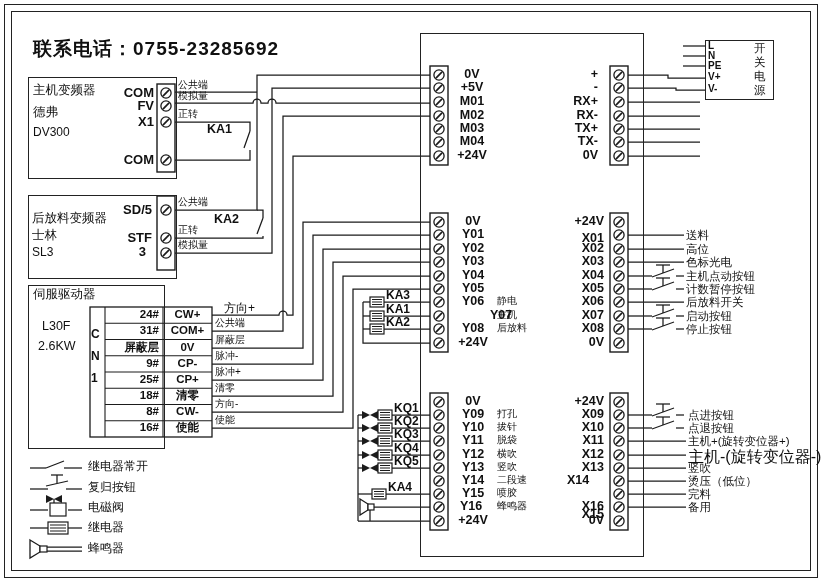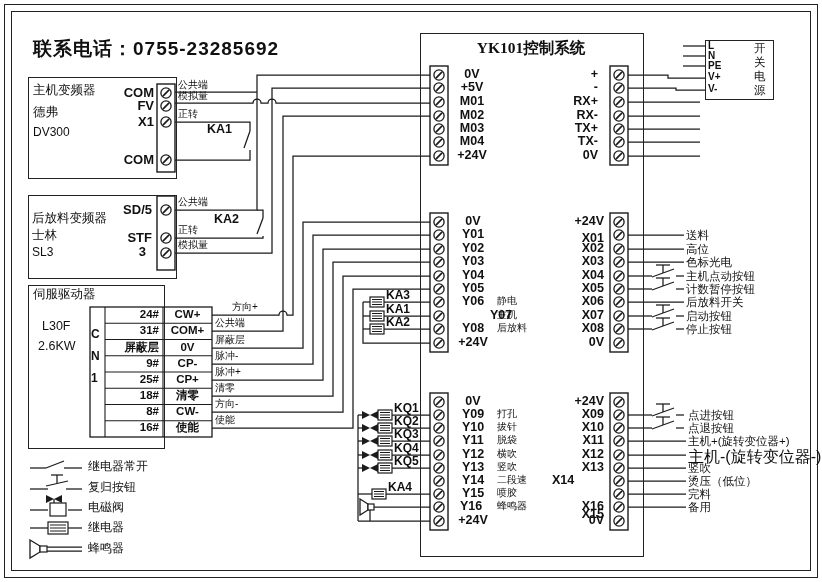--- a/index.html
+++ b/index.html
@@ -367,29 +367,28 @@
     <div class="t" style="left: 104px; top: 405px; font-size: 11.5px; font-weight: bold; width: 55px; text-align: right;">8#</div>
     <div class="t" style="left: 104px; top: 421px; font-size: 11.5px; font-weight: bold; width: 55px; text-align: right;">16#</div>
     <div class="t" style="left: 163px; top: 308px; font-size: 11.5px; font-weight: bold; width: 49px; text-align: center;">CW+</div>
     <div class="t" style="left: 163px; top: 324px; font-size: 11.5px; font-weight: bold; width: 49px; text-align: center;">COM+</div>
     <div class="t" style="left: 163px; top: 341px; font-size: 11.5px; font-weight: bold; width: 49px; text-align: center;">0V</div>
     <div class="t" style="left: 163px; top: 357px; font-size: 11.5px; font-weight: bold; width: 49px; text-align: center;">CP-</div>
     <div class="t" style="left: 163px; top: 373px; font-size: 11.5px; font-weight: bold; width: 49px; text-align: center;">CP+</div>
     <div class="t" style="left: 163px; top: 389px; font-size: 11.5px; font-weight: bold; width: 49px; text-align: center;">清零</div>
     <div class="t" style="left: 163px; top: 405px; font-size: 11.5px; font-weight: bold; width: 49px; text-align: center;">CW-</div>
     <div class="t" style="left: 163px; top: 421px; font-size: 11.5px; font-weight: bold; width: 49px; text-align: center;">使能</div>
-    <div class="t" style="left: 232px; top: 302px; font-size: 10px;">方向+</div>
+    <div class="t" style="left: 224px; top: 302px; font-size: 12px;">方向+</div>
     <div class="t" style="left: 215px; top: 318px; font-size: 10px;">公共端</div>
     <div class="t" style="left: 215px; top: 335px; font-size: 10px;">屏蔽层</div>
     <div class="t" style="left: 215px; top: 351px; font-size: 10px;">脉冲-</div>
     <div class="t" style="left: 215px; top: 367px; font-size: 10px;">脉冲+</div>
     <div class="t" style="left: 215px; top: 383px; font-size: 10px;">清零</div>
     <div class="t" style="left: 215px; top: 399px; font-size: 10px;">方向-</div>
     <div class="t" style="left: 215px; top: 415px; font-size: 10px;">使能</div>
-    <div class="t serif" style="left: 445px; top: 40px; font-size: 15.5px; font-weight: bold; width: 172px; text-align: center;">YK101控制系统</div>
     <div class="t" style="left: 448px; top: 68px; font-size: 12.5px; font-weight: bold; width: 48px; text-align: center;">0V</div>
     <div class="t" style="left: 448px; top: 81px; font-size: 12.5px; font-weight: bold; width: 48px; text-align: center;">+5V</div>
     <div class="t" style="left: 448px; top: 95px; font-size: 12.5px; font-weight: bold; width: 48px; text-align: center;">M01</div>
     <div class="t" style="left: 448px; top: 109px; font-size: 12.5px; font-weight: bold; width: 48px; text-align: center;">M02</div>
     <div class="t" style="left: 448px; top: 122px; font-size: 12.5px; font-weight: bold; width: 48px; text-align: center;">M03</div>
     <div class="t" style="left: 448px; top: 135px; font-size: 12.5px; font-weight: bold; width: 48px; text-align: center;">M04</div>
     <div class="t" style="left: 448px; top: 149px; font-size: 12.5px; font-weight: bold; width: 48px; text-align: center;">+24V</div>
     <div class="t" style="left: 554px; top: 68px; font-size: 12.5px; font-weight: bold; width: 44px; text-align: right;">+</div>
     <div class="t" style="left: 554px; top: 81px; font-size: 12.5px; font-weight: bold; width: 44px; text-align: right;">-</div>
     <div class="t" style="left: 554px; top: 95px; font-size: 12.5px; font-weight: bold; width: 44px; text-align: right;">RX+</div>
@@ -437,21 +436,21 @@
     <div class="t" style="left: 497px; top: 462px; font-size: 10px;">竖吹</div>
     <div class="t" style="left: 497px; top: 475px; font-size: 10px;">二段速</div>
     <div class="t" style="left: 497px; top: 488px; font-size: 10px;">喷胶</div>
     <div class="t" style="left: 497px; top: 501px; font-size: 10px;">蜂鸣器</div>
     <div class="t" style="left: 552px; top: 395px; font-size: 12.5px; font-weight: bold; width: 52px; text-align: right;">+24V</div>
     <div class="t" style="left: 552px; top: 408px; font-size: 12.5px; font-weight: bold; width: 52px; text-align: right;">X09</div>
     <div class="t" style="left: 552px; top: 421px; font-size: 12.5px; font-weight: bold; width: 52px; text-align: right;">X10</div>
     <div class="t" style="left: 552px; top: 434px; font-size: 12.5px; font-weight: bold; width: 52px; text-align: right;">X11</div>
     <div class="t" style="left: 552px; top: 448px; font-size: 12.5px; font-weight: bold; width: 52px; text-align: right;">X12</div>
     <div class="t" style="left: 552px; top: 461px; font-size: 12.5px; font-weight: bold; width: 52px; text-align: right;">X13</div>
-    <div class="t" style="left: 552px; top: 474px; font-size: 12.5px; font-weight: bold; width: 52px; text-align: left;">X14</div>
+    <div class="t" style="left: 552px; top: 474px; font-size: 12.5px; font-weight: bold; width: 52px; text-align: center;">X14</div>
     <div class="t" style="left: 552px; top: 468px; font-size: 12.5px; font-weight: bold; width: 52px; text-align: right; margin-top: 40px;">X15</div>
     <div class="t" style="left: 552px; top: 500px; font-size: 12.5px; font-weight: bold; width: 52px; text-align: right;">X16</div>
     <div class="t" style="left: 552px; top: 514px; font-size: 12.5px; font-weight: bold; width: 52px; text-align: right;">0V</div>
     <div class="t" style="left: 708px; top: 41px; font-size: 10px; font-weight: bold;">L</div>
     <div class="t" style="left: 708px; top: 51px; font-size: 10px; font-weight: bold;">N</div>
     <div class="t" style="left: 708px; top: 61px; font-size: 10px; font-weight: bold;">PE</div>
     <div class="t" style="left: 708px; top: 72px; font-size: 10px; font-weight: bold;">V+</div>
     <div class="t" style="left: 708px; top: 84px; font-size: 10px; font-weight: bold;">V-</div>
     <div class="t" style="left: 754px; top: 42px; font-size: 11.5px;">开</div>
     <div class="t" style="left: 754px; top: 56px; font-size: 11.5px;">关</div>

